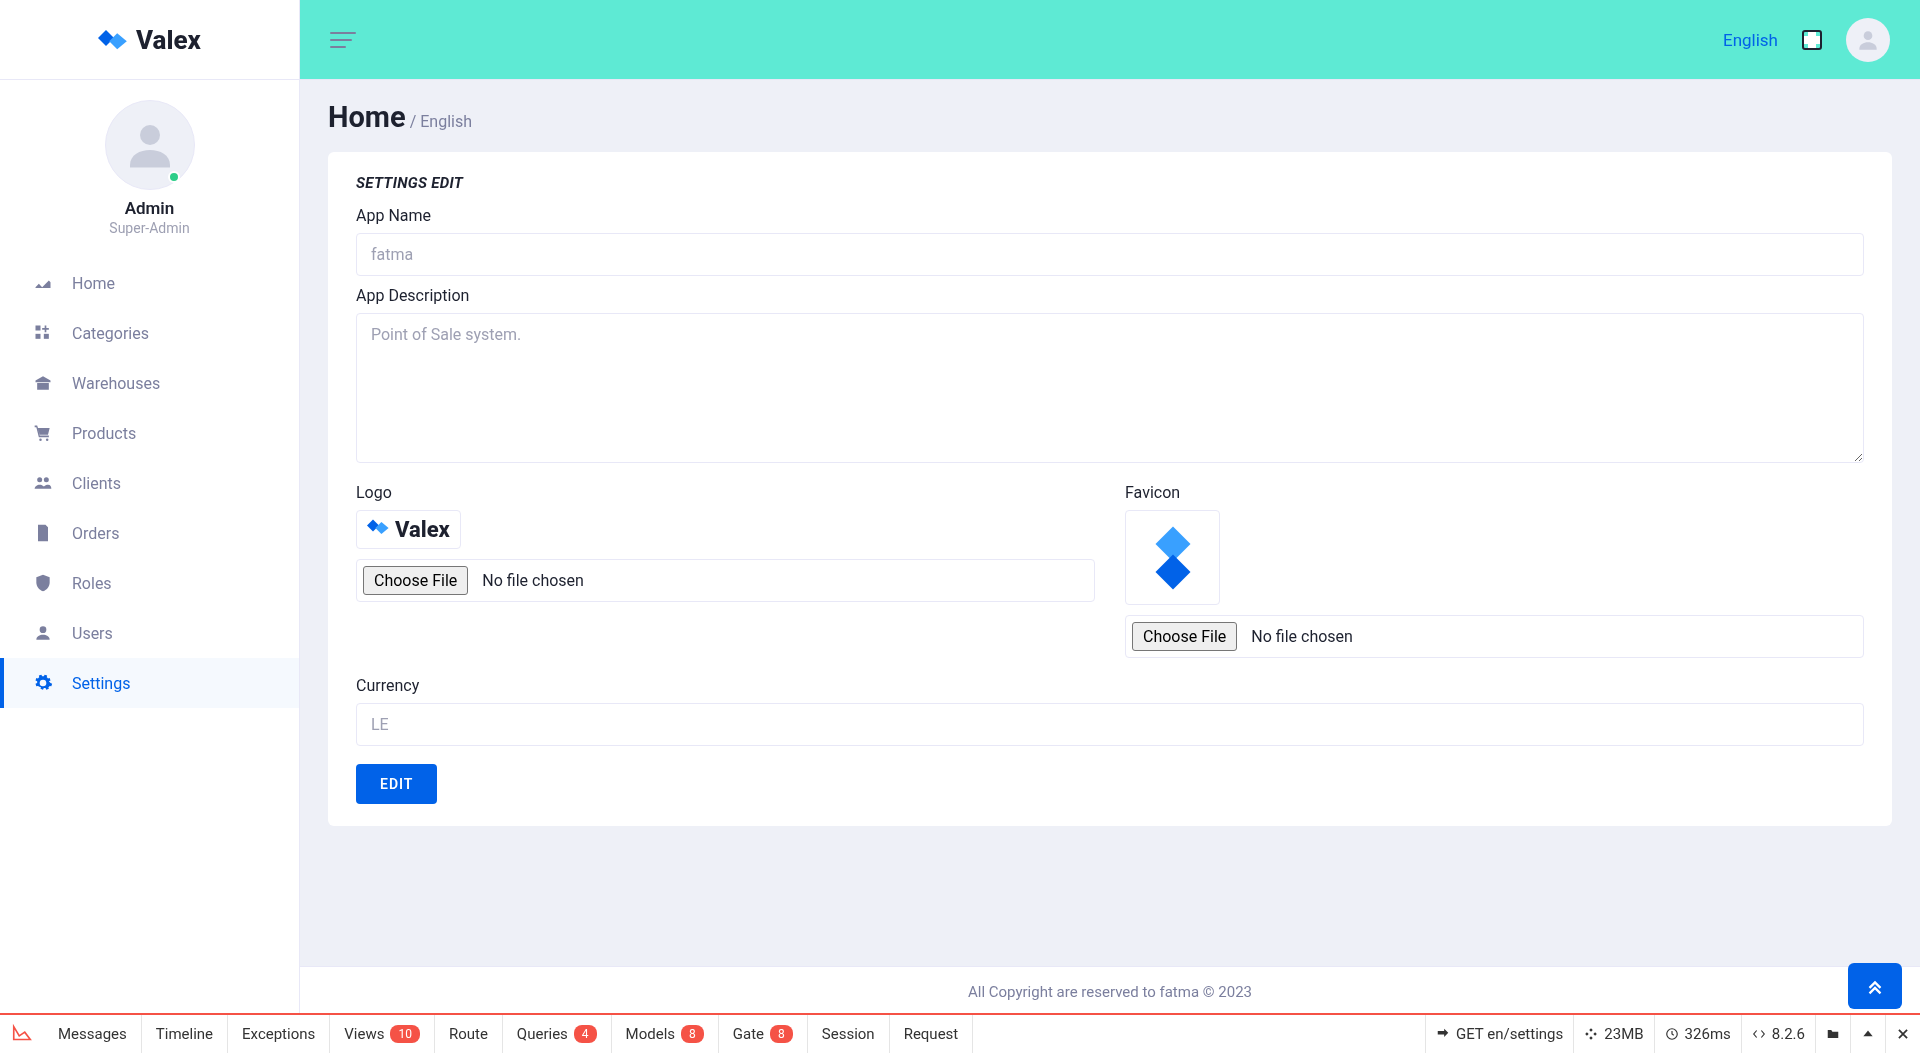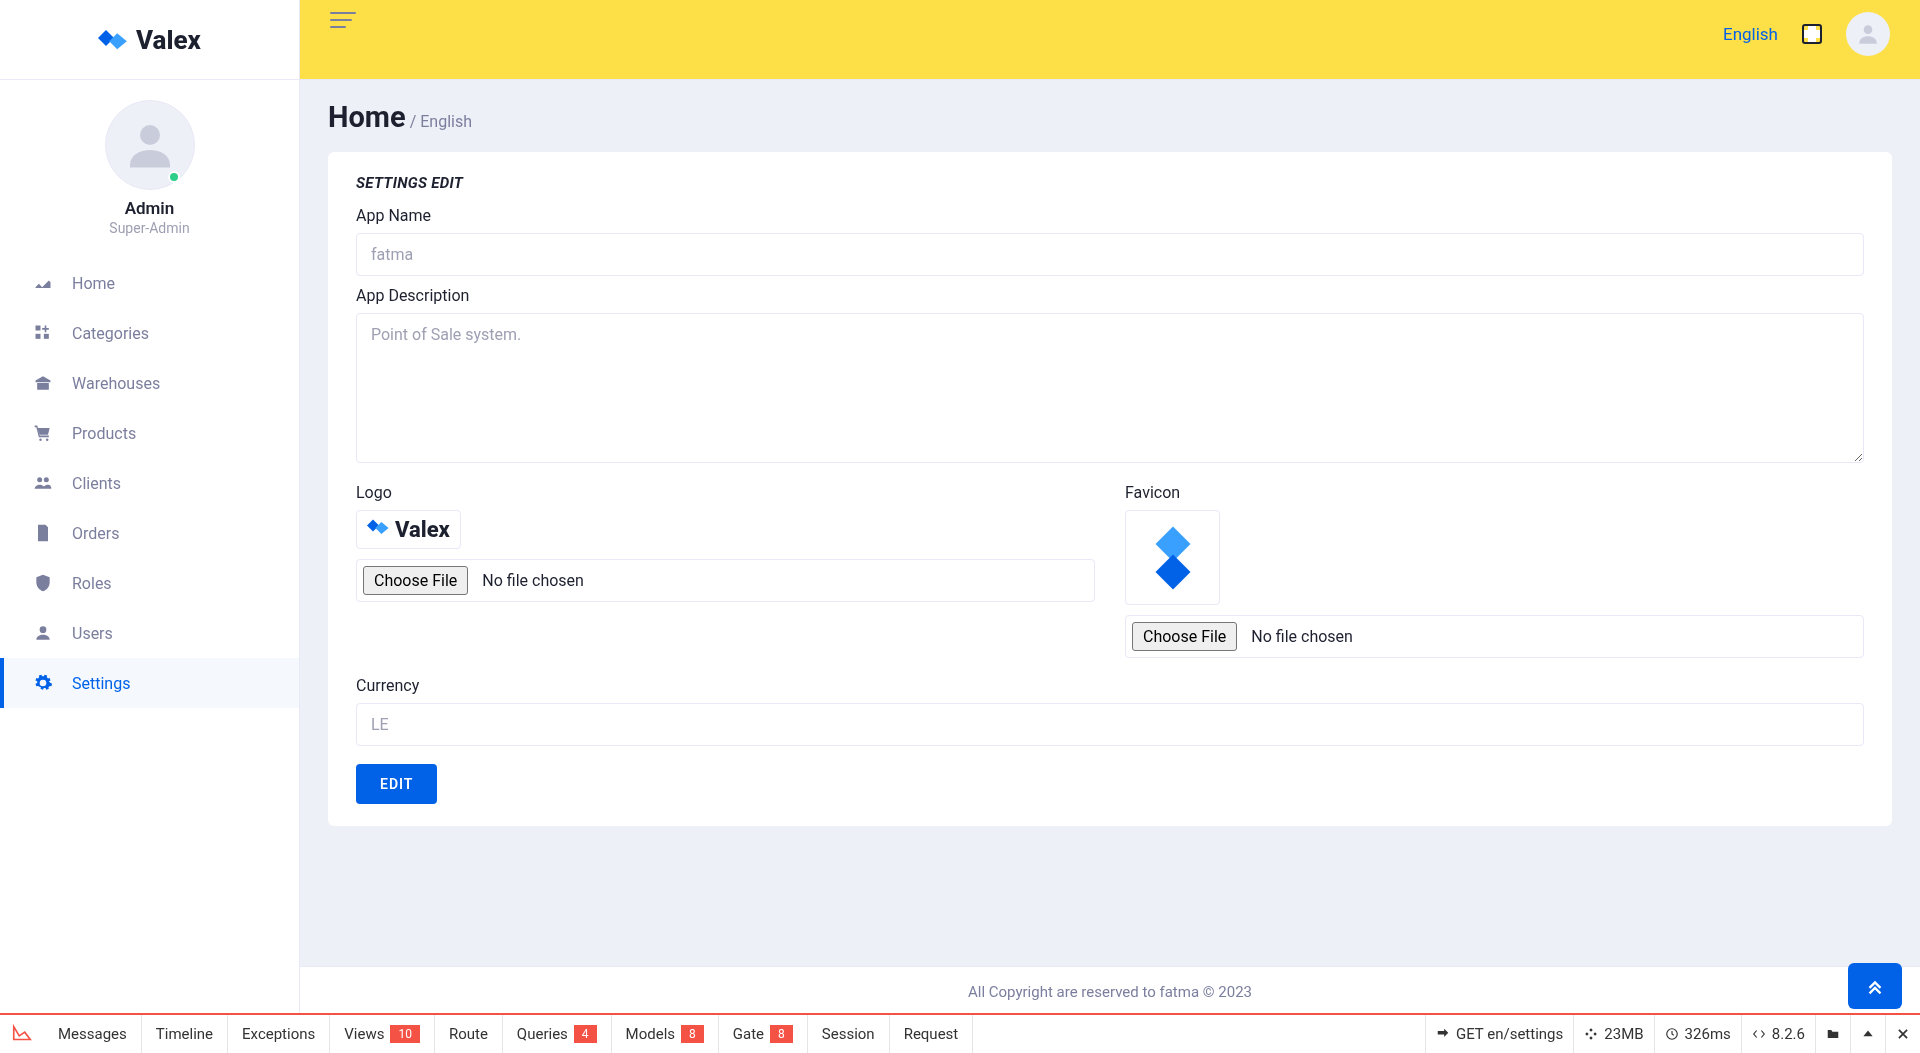--- a/index.html
+++ b/index.html
@@ -16,21 +16,21 @@
 .avatar .dot { position:absolute; right:14px; bottom:6px; width:12px; height:12px; border-radius:50%; background:#2dce89; border:2px solid #fff; }
 .profile-name { margin-top:8px; font-weight:600; font-size:17px; color:#1d212f; }
 .profile-role { margin-top:2px; font-size:14px; color:#9ea0b3; }
 .nav { margin-top:12px; padding-left:0; list-style:none; }
 .nav li { display:flex; align-items:center; gap:18px; padding:14px 28px; font-size:16px; color:#7b7f9e; cursor:pointer; border-left:4px solid transparent; }
 .nav li.active { color:#0162e8; border-left-color:#0162e8; background:rgba(1,98,232,0.04); }
 .nav li .icon { width:22px; height:22px; display:flex; align-items:center; justify-content:center; color:#7b7f9e; }
 .nav li.active .icon { color:#0162e8; }
 
 
-.header { position:fixed; left:300px; top:0; right:0; height:80px; background:#fde047; border-bottom:1px solid #e8e8f7; display:flex; align-items:flex-start; padding:12px 30px; z-index:9; }
+.header { position:fixed; left:300px; top:0; right:0; height:80px; background:#5eead4; border-bottom:1px solid #e8e8f7; display:flex; align-items:center; padding:12px 30px; z-index:9; }
 .hamburger { width:28px; display:flex; flex-direction:column; gap:5px; cursor:pointer; }
 .hamburger span { height:2px; background:#7b7f9e; border-radius:2px; }
 .hamburger span:nth-child(1){width:26px;} .hamburger span:nth-child(2){width:22px;} .hamburger span:nth-child(3){width:16px;}
 .header-right { margin-left:auto; display:flex; align-items:center; gap:24px; }
 .lang-link { color:#0162e8; font-size:17px; cursor:pointer; }
 .expand-icon { width:20px; height:20px; border:2px solid #1d212f; border-radius:3px; cursor:pointer; position:relative; background:
   linear-gradient(#fff,#fff) center/8px 22px no-repeat,
   linear-gradient(#fff,#fff) center/22px 8px no-repeat;
 }
 .header-avatar { width:44px; height:44px; border-radius:50%; background:#eef0f7; display:flex; align-items:center; justify-content:center; }
@@ -55,21 +55,21 @@
 .file-text { display:flex; align-items:center; padding:0 8px; font-size:16px; color:#1d212f; }
 .edit-btn { margin-top:18px; background:#0162e8; color:#fff; font-weight:600; letter-spacing:1px; font-size:14px; border:none; padding:12px 24px; border-radius:4px; cursor:pointer; }
 .footer-copy { position:absolute; left:300px; right:0; bottom:36px; text-align:center; font-size:15px; color:#7b7f9e; background:#fff; padding:16px 0; border-top:1px solid #e8e8f7; }
 .scroll-top { position:fixed; right:18px; bottom:44px; width:54px; height:46px; background:#0162e8; color:#fff; border-radius:6px; display:flex; align-items:center; justify-content:center; cursor:pointer; }
 
 
 .debugbar { position:fixed; left:0; right:0; bottom:0; height:40px; background:#fff; border-top:2px solid #f55246; display:flex; align-items:center; font-size:15px; z-index:20; }
 .debugbar .dl { width:44px; display:flex; align-items:center; justify-content:center; }
 .debugbar .tabs { display:flex; align-items:center; height:100%; }
 .debugbar .tab { padding:0 14px; height:100%; display:flex; align-items:center; gap:6px; border-right:1px solid #e5e5e5; color:#333; cursor:pointer; }
-.debugbar .badge { background:#f55246; color:#fff; border-radius:0; font-size:12px; padding:2px 8px; }
+.debugbar .badge { background:#f55246; color:#fff; border-radius:8px; font-size:12px; padding:2px 8px; }
 .debugbar .right { margin-left:auto; display:flex; align-items:center; height:100%; }
 .debugbar .ritem { padding:0 10px; height:100%; display:flex; align-items:center; gap:6px; border-left:1px solid #e5e5e5; color:#333; cursor:pointer; }
 .debugbar .ritem svg { width:14px; height:14px; }
 </style>
 </head>
 <body>
 
 <aside class="sidebar">
   <div class="sidebar-logo">
     <div class="brand">

